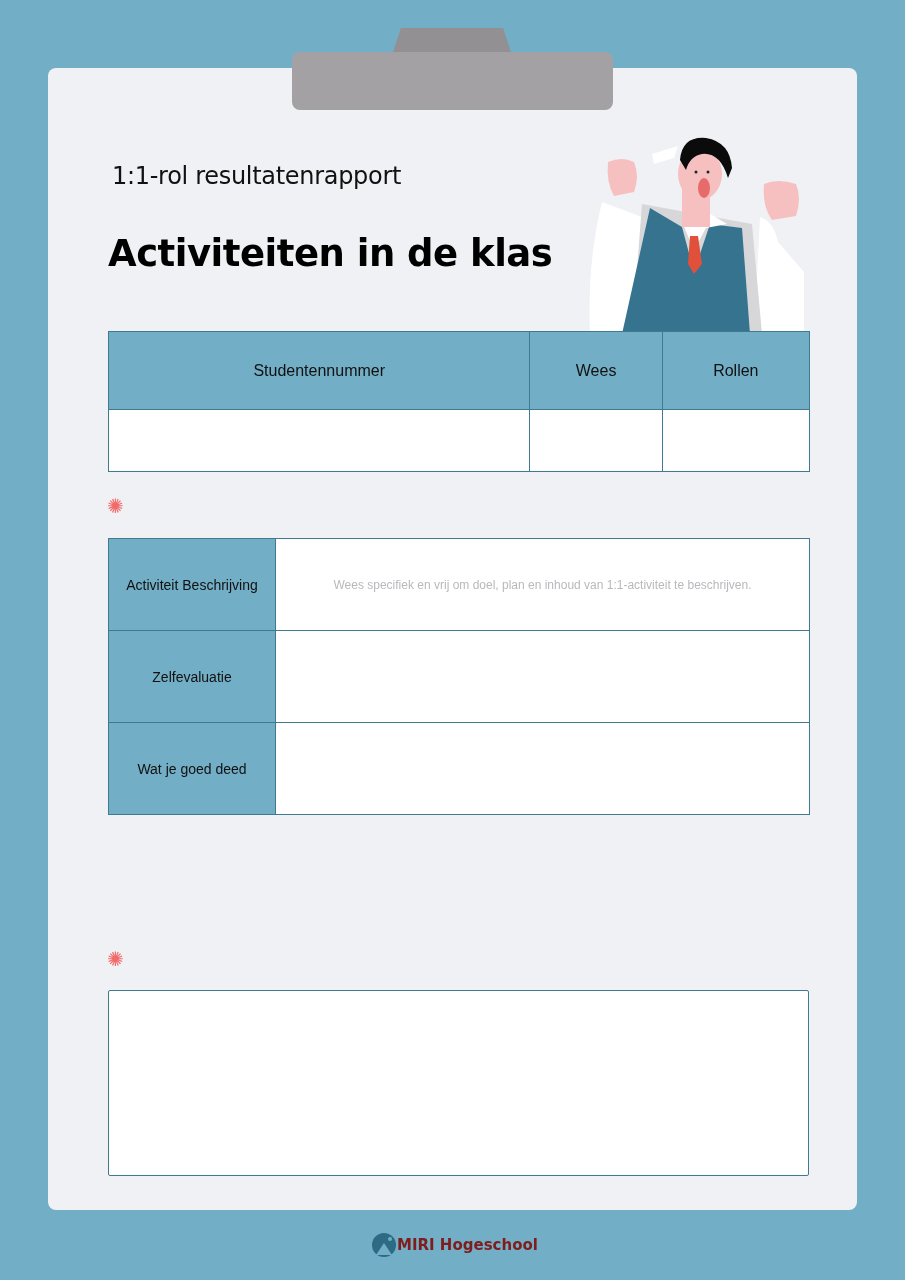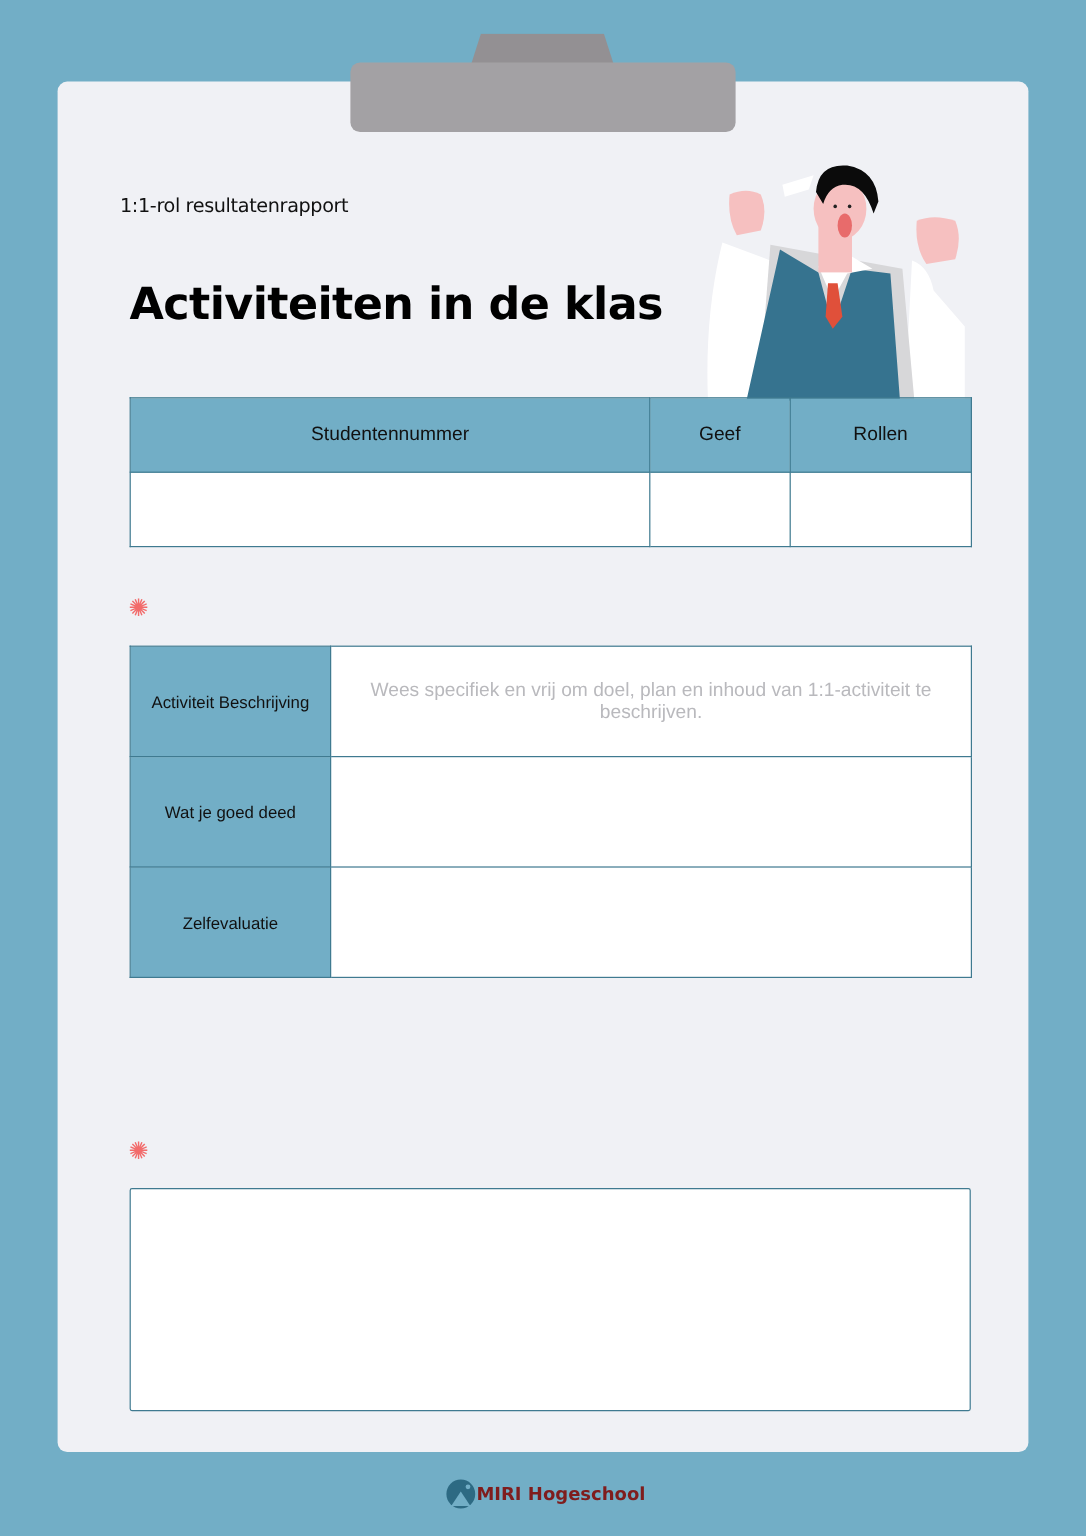--- a/index.html
+++ b/index.html
@@ -17,53 +17,53 @@
     }
     .paper {
       position: absolute; left: 48px; top: 68px; width: 809px; height: 1142px;
       background: #f0f1f5; border-radius: 8px;
     }
     .clip-bar {
       position: absolute; left: 292px; top: 52px; width: 321px; height: 58px;
       background: #a3a1a4; border-radius: 8px;
     }
     .subtitle {
-      position: absolute; left: 100px; top: 162px;
-      font-family: "DejaVu Sans", sans-serif; font-size: 16px; color: #111;
+      position: absolute; left: 112px; top: 162px;
+      font-family: "DejaVu Sans", sans-serif; font-size: 24px; color: #111;
       letter-spacing: -0.3px;
     }
     .title {
       position: absolute; left: 108px; top: 232px;
       font-family: "DejaVu Sans", sans-serif; font-weight: bold; font-size: 37px; color: #000000;
       letter-spacing: -0.5px;
     }
     .illustration { position: absolute; left: 582px; top: 132px; width: 230px; height: 202px; }
     table { border-collapse: collapse; position: absolute; }
     td, th { border: 1px solid #3f7a90; }
     .info-table { left: 108px; top: 331px; width: 702px; }
     .info-table th {
-      background: #72aec6; height: 62px; font-weight: normal;
+      background: #72aec6; height: 78px; font-weight: normal;
       font-family: "Liberation Sans", sans-serif; font-size: 16px; color: #111;
       text-align: center;
     }
     .info-table td { background: #fff; height: 62px; }
     .section-heading {
       position: absolute; left: 107px; font-family: "DejaVu Sans", sans-serif;
       font-weight: bold; font-size: 19px; color: #0a0a0a; display: flex; align-items: center;
       letter-spacing: -0.3px;
     }
     .star { color: #f26b6b; font-size: 20px; margin-right: 6px; font-weight: normal; }
     .activity-table { left: 108px; top: 538px; width: 702px; }
     .activity-table th {
       background: #72aec6; width: 167px; height: 92px; font-weight: normal;
       font-family: "Liberation Sans", sans-serif; font-size: 14px; color: #111; text-align: center;
     }
     .activity-table td {
       background: #fff; height: 92px; text-align: center;
-      font-family: "Liberation Sans", sans-serif; font-size: 16px; color: #b9b9bd; margin-left: 16px;
+      font-family: "Liberation Sans", sans-serif; font-size: 12px; color: #b9b9bd; margin-left: 16px;
     }
     .hashtag-box {
       position: absolute; left: 108px; top: 990px; width: 701px; height: 186px;
       background: #fff; border: 1px solid #3f7a90; border-radius: 2px;
     }
     .footer-logo {
       position: absolute; left: 371px; top: 1232px; display: flex; align-items: center;
       font-family: "DejaVu Sans", sans-serif; font-weight: bold; font-size: 15px; color: #7f1d1d;
     }
   </style>
@@ -104,21 +104,21 @@
   <path d="M182 52 Q196 46 214 52 Q220 66 214 84 L190 88 Q180 74 182 52 Z" fill="#f6c0c0"></path>
 
   <circle cx="114" cy="40" r="1.5" fill="#222"></circle>
   <circle cx="126" cy="40" r="1.5" fill="#222"></circle>
 </svg>
 
 <table class="info-table">
   <tbody>
       <tr>
     <th>Studentennummer</th>
-    <th>Geef</th>
+    <th>Wees</th>
     <th>Rollen</th>
   </tr>
   <tr>
     <td></td>
     <td></td>
     <td></td>
   </tr>
 </tbody>
   </table>
 
@@ -126,25 +126,25 @@
   <span class="star">✺</span>
 </div>
 
 <table class="activity-table">
   <tbody>
       <tr>
     <th>Activiteit Beschrijving</th>
     <td>Wees specifiek en vrij om doel, plan en inhoud van 1:1-activiteit te beschrijven.</td>
   </tr>
   <tr>
-    <th>Wat je goed deed</th>
+    <th>Zelfevaluatie</th>
     <td></td>
   </tr>
   <tr>
-    <th>Zelfevaluatie</th>
+    <th>Wat je goed deed</th>
     <td></td>
   </tr>
 </tbody>
   </table>
 
 <div class="section-heading" style="top:947px;">
   <span class="star">✺</span>
 </div>
 
 <div class="hashtag-box"></div>

